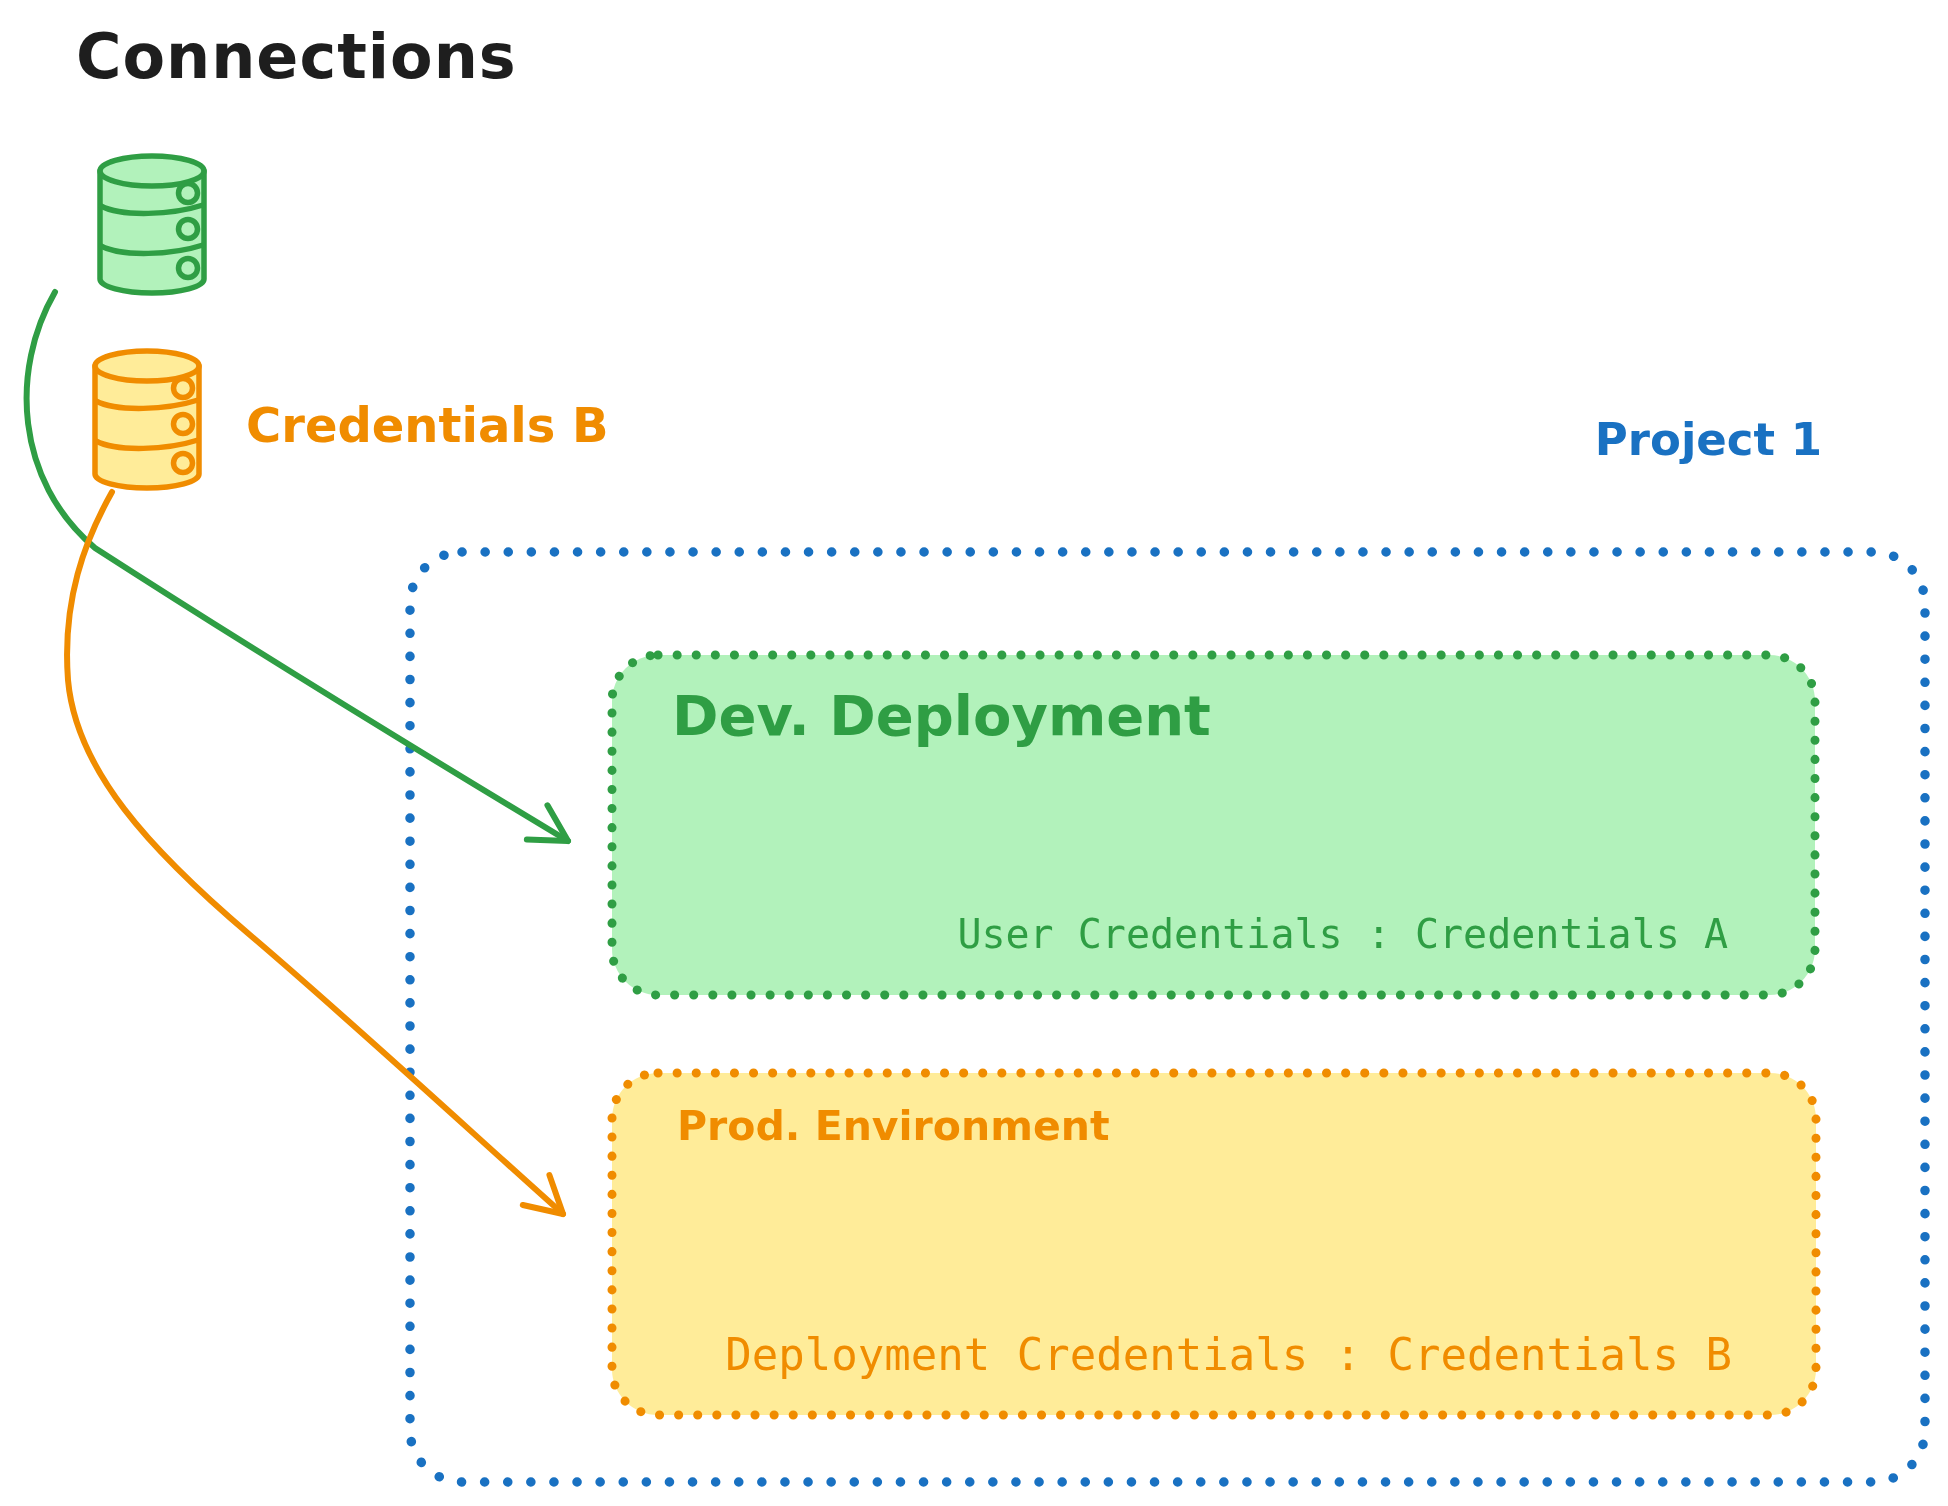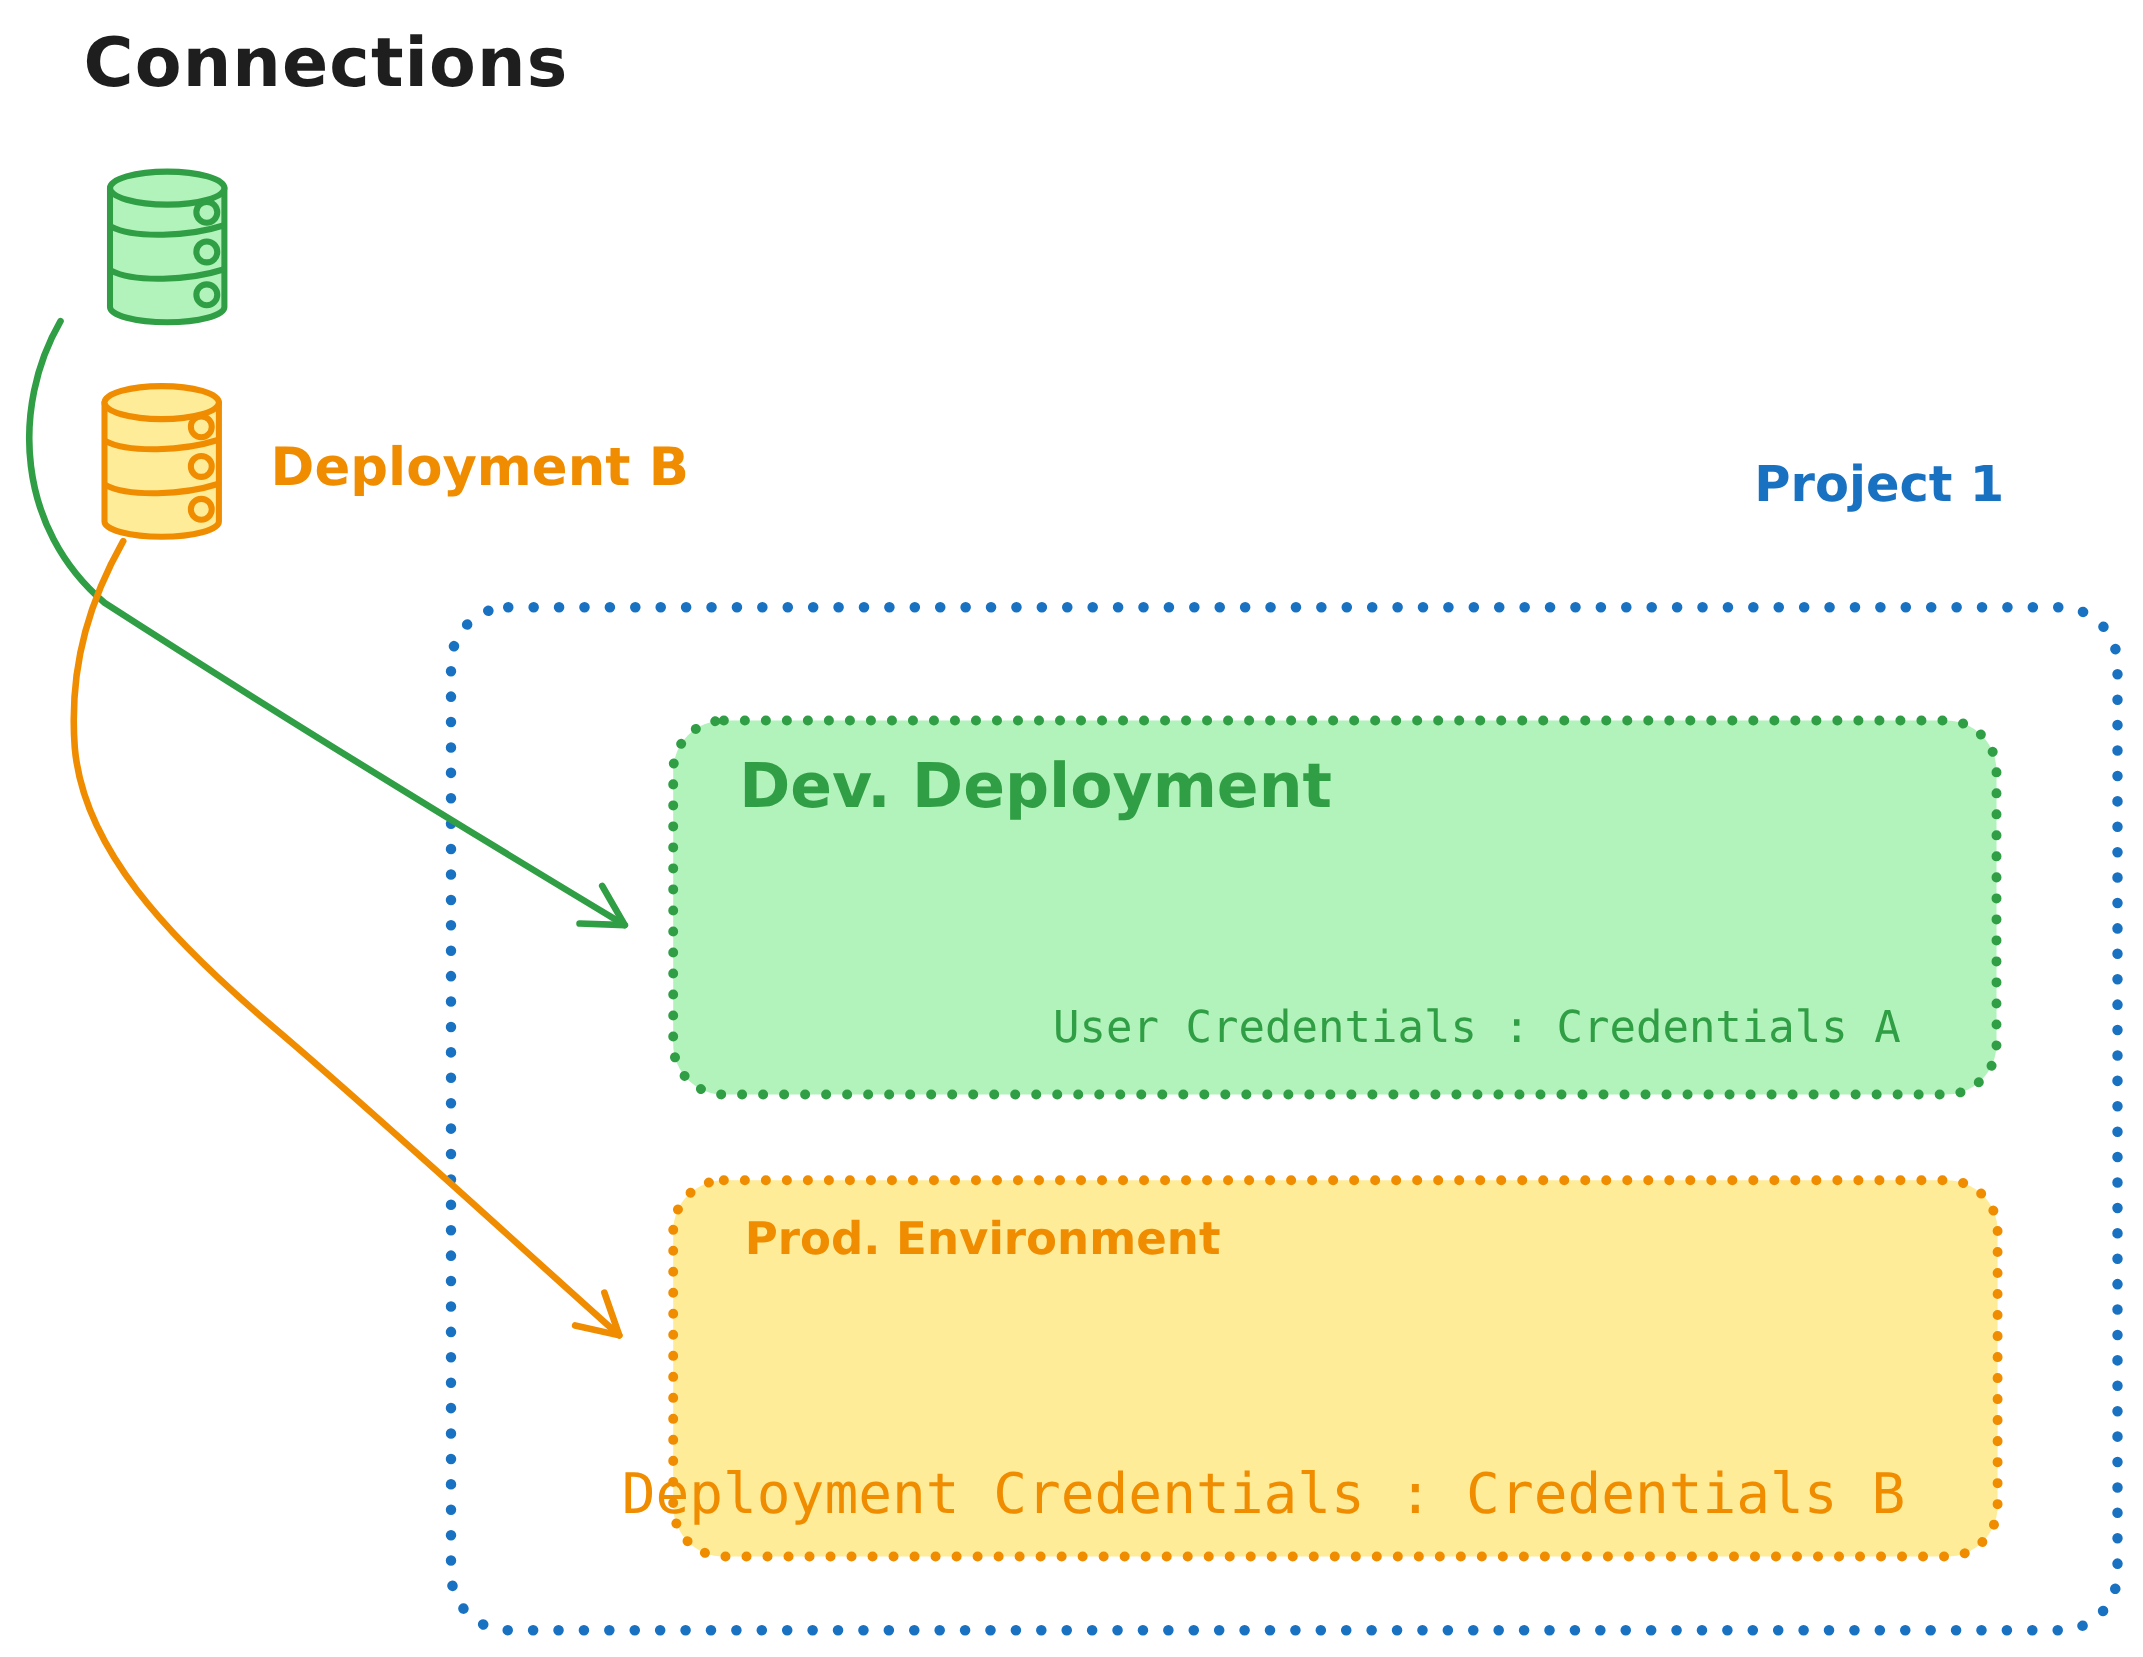--- a/index.html
+++ b/index.html
@@ -46,21 +46,21 @@
   .c-orange{color:var(--orange)}
   .c-blue{color:var(--blue)}
 
   .t-connections{left:76px;top:24px;font-size:62px;letter-spacing:1px}
   .t-conn-a{left:228px;top:192px;font-size:48px}
   .t-conn-b{left:246px;top:400px;font-size:48px}
   .t-project{right:78px;top:416px;font-size:45px}
   .t-dev-title{left:672px;top:686px;font-size:56px}
   .t-prod-title{left:677px;top:1104px;font-size:41px}
   .t-dev-creds{right:172px;top:913px;font-size:40px}
-  .t-prod-creds{right:168px;top:1331px;font-size:51px}
+  .t-prod-creds{right:168px;top:1331px;font-size:44px}
 </style>
 </head>
 <body>
 
 <div id="stage">
 
   <svg class="canvas" viewBox="0 0 1948 1506" aria-hidden="true">
     <defs>
       <marker id="ah-green" markerUnits="userSpaceOnUse" markerWidth="100" markerHeight="100" viewBox="-50 -50 100 100" refX="0" refY="0" orient="auto">
         <path class="ah-green" d="M -36 -20 L 0 0 L -36 20"></path>
@@ -97,21 +97,21 @@
       <path class="db-shape db-open" d="M 4 91 C 25 102, 75 100, 106 90"></path>
       <circle class="db-shape db-open" cx="91" cy="38" r="9.5"></circle>
       <circle class="db-shape db-open" cx="91" cy="74" r="9.5"></circle>
       <circle class="db-shape db-open" cx="91" cy="113" r="9.5"></circle>
     </g>
   </svg>
 
   <div class="txt hand c-ink t-connections">Connections</div>
 
 
-  <div class="txt hand c-orange t-conn-b">Deployment B</div>
+  <div class="txt hand c-orange t-conn-b">Credentials B</div>
 
   <div class="txt hand c-blue t-project">Project 1</div>
 
   <div class="txt hand c-green t-dev-title">Dev. Deployment</div>
 
   <div class="txt mono c-green t-dev-creds">User Credentials : Credentials A</div>
 
   <div class="txt hand c-orange t-prod-title">Prod. Environment</div>
 
   <div class="txt mono c-orange t-prod-creds">Deployment Credentials : Credentials B</div>

